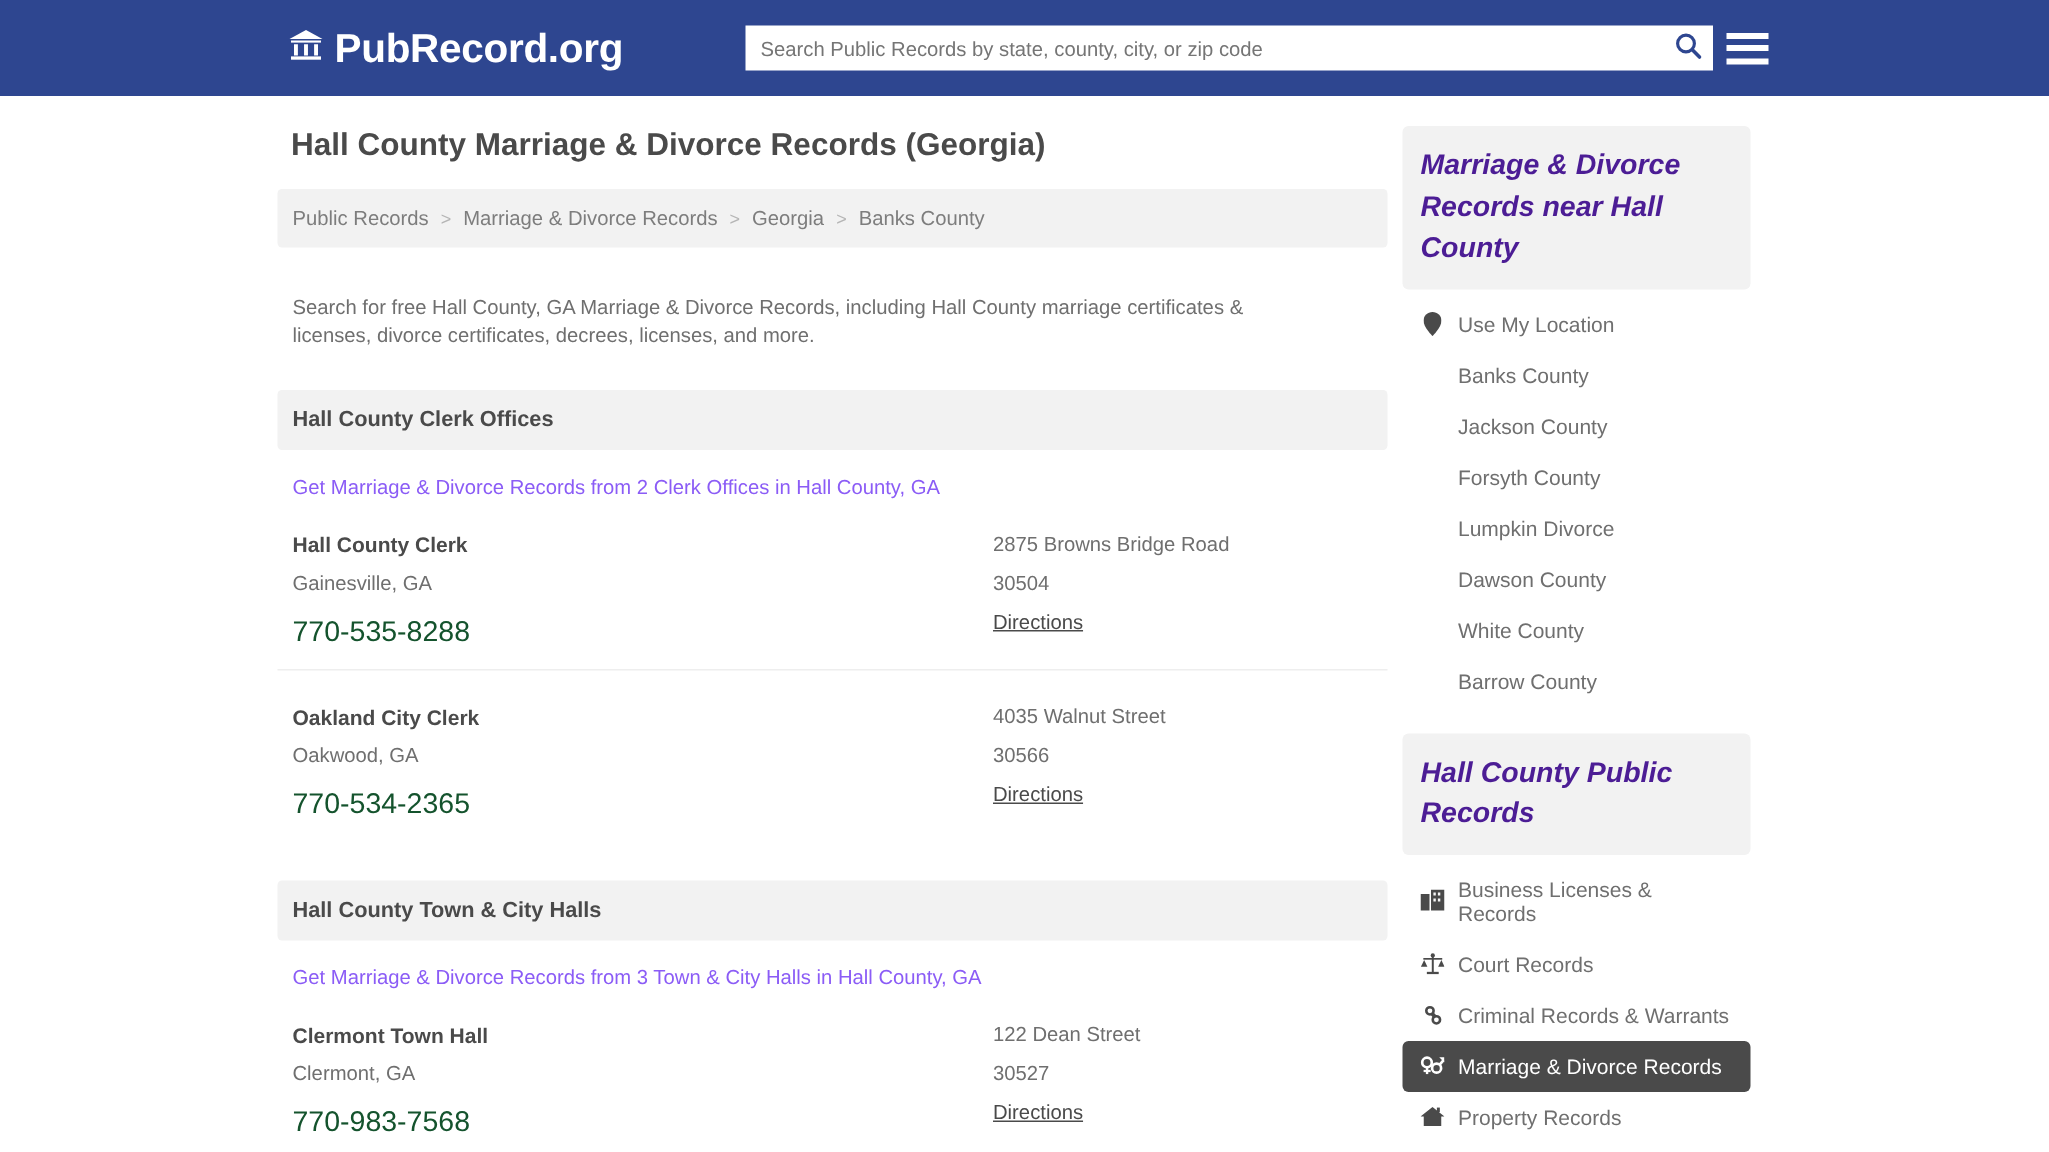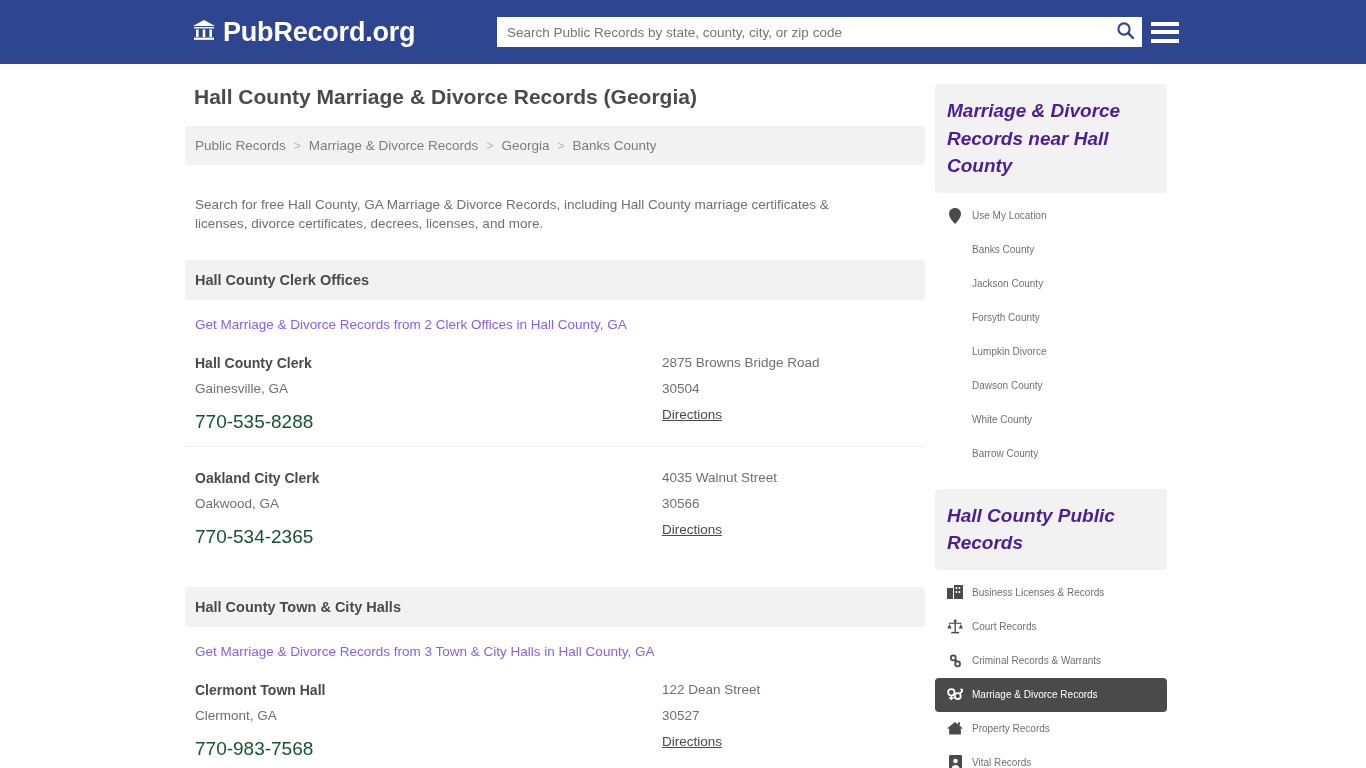--- a/index.html
+++ b/index.html
@@ -201,21 +201,21 @@
   }
   .side-box.tall { min-height: 64px; }
 
   .side-list { margin: 0; padding: 0; list-style: none; }
   .side-list li { margin: 0; }
   .side-link {
     display: flex;
     align-items: center;
     gap: 9px;
     padding: 9px 12px;
-    font-size: 10px;
+    font-size: 14px;
     color: #6f6f6f;
     text-decoration: none;
     border-radius: 4px;
   }
   .side-link.active {
     background: #4a4a4a;
     color: #ffffff;
   }
   .side-icon {
     width: 16px; height: 16px;

